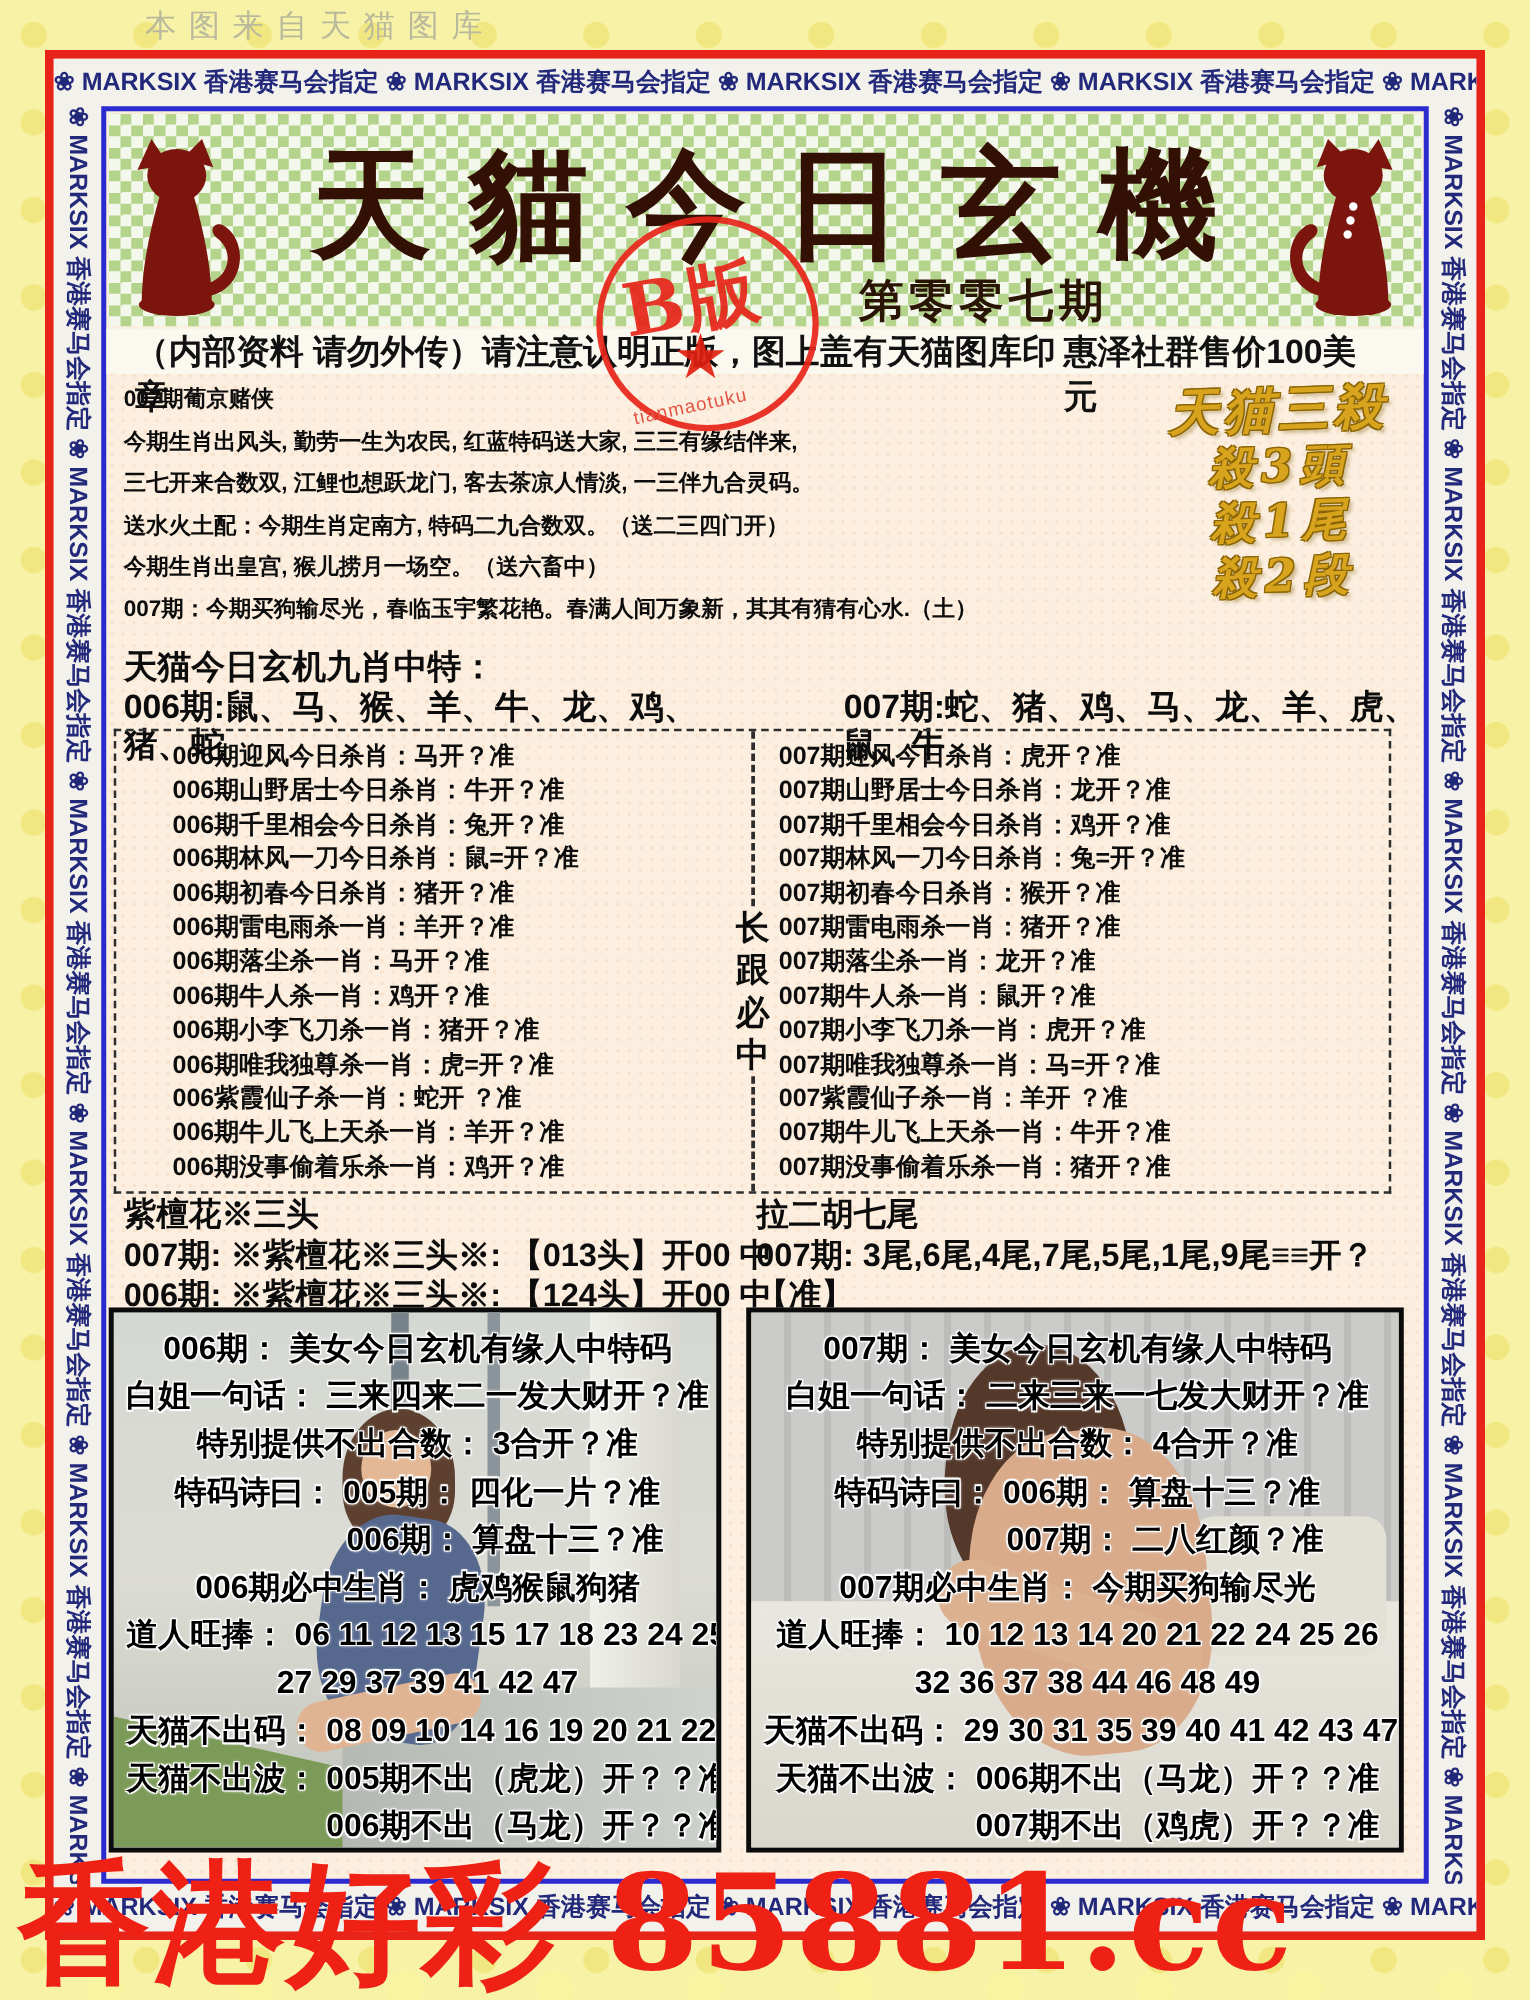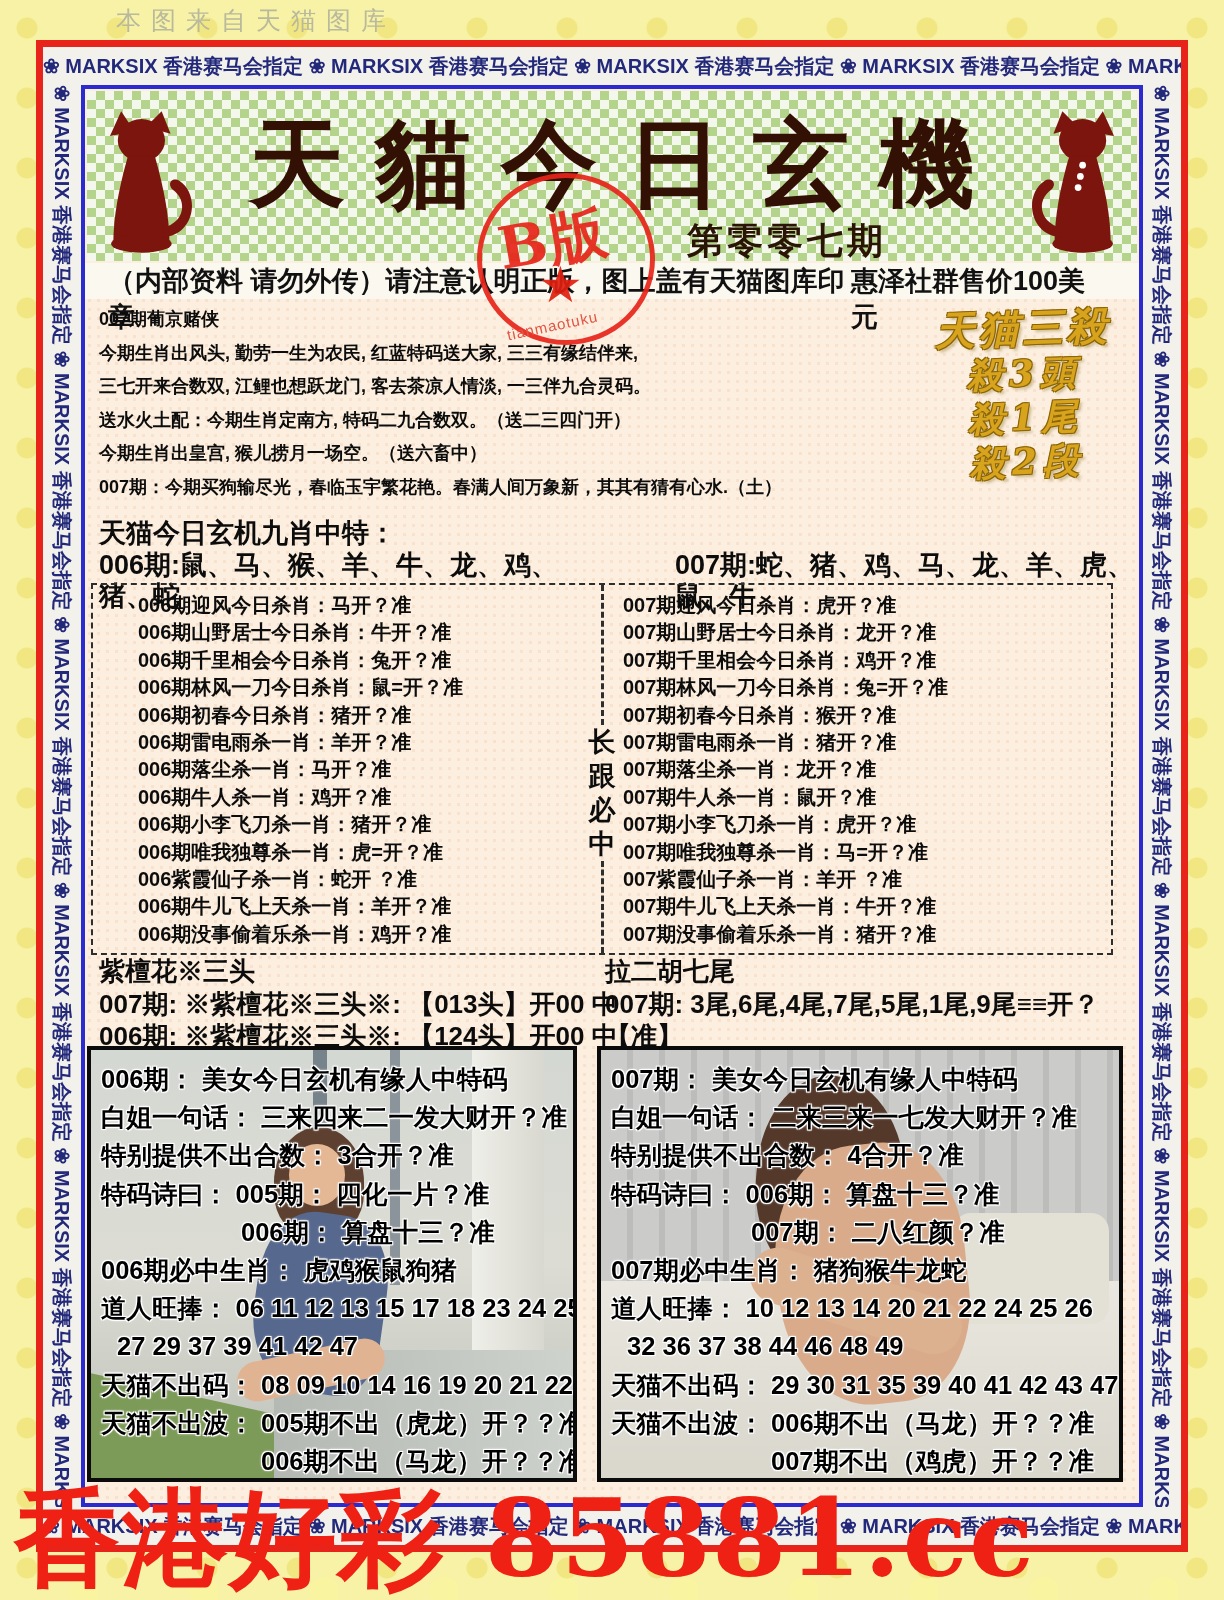--- a/index.html
+++ b/index.html
@@ -87,21 +87,21 @@
   .sc-l .dress{left:34%;top:38%;width:130px;height:180px;background:#56688e;border-radius:40% 40% 30% 45%;transform:rotate(8deg);}
   .sc-l .legs{left:30%;top:70%;width:150px;height:40px;background:#e0b492;border-radius:20px;transform:rotate(-12deg);}
   
   .sc-r .wall{inset:0;background:repeating-linear-gradient(90deg,#cbcbc9 0 26px,#bcbcba 26px 32px);}
   .sc-r .bed{left:0;bottom:0;width:100%;height:46%;background:linear-gradient(180deg,#e9e7df,#d9d6cc);}
   .sc-r .pillow{right:2%;top:38%;width:30%;height:26%;background:#e3e0d6;border-radius:18px;}
   .sc-r .hair2{left:30%;top:6%;width:150px;height:210px;background:#54382a;border-radius:45% 55% 40% 50%;transform:rotate(6deg);}
   .sc-r .body2{left:34%;top:22%;width:190px;height:260px;background:#d9ab8b;border-radius:45% 40% 40% 45%;transform:rotate(-6deg);}
   .sc-r .arm{left:28%;top:52%;width:220px;height:56px;background:#dcb190;border-radius:28px;transform:rotate(18deg);}
   .photo-lines{position:absolute;inset:0;padding:10px 6px 0 10px;font-size:25.5px;font-weight:bold;color:#000;z-index:4;
-    text-shadow:0 0 3px #fff,0 0 3px #fff,1px 1px 0 #fff,-1px -1px 0 #fff,1px -1px 0 #fff,-1px 1px 0 #fff;}
+    text-shadow:0 0 3px #fff,0 0 3px #fff,1px 1px 0 #fff,-1px -1px 0 #fff,1px -1px 0 #fff,-1px 1px 0 #fff;text-align:center;}
   .photo-lines div{line-height:38.2px;white-space:nowrap;}
   .photo-lines div:nth-child(5){padding-left:140px;}
   .photo-lines div:nth-child(8){padding-left:16px;}
   .photo-lines div:nth-child(11){padding-left:160px;}
   
   .wm-bottom{position:absolute;left:14px;top:1468px;z-index:50;font-family:"DejaVu Serif",serif;font-weight:bold;
     font-size:106px;color:#ee2114;white-space:nowrap;letter-spacing:2px;}
 </style>
 </head>
 <body>
@@ -279,21 +279,21 @@
         <div class="hair2"></div>
           <div class="body2"></div>
           <div class="arm"></div>
       </div>
       <div class="photo-lines">
           <div>007期： 美女今日玄机有缘人中特码</div>
           <div>白姐一句话： 二来三来一七发大财开？准</div>
           <div>特别提供不出合数： 4合开？准</div>
           <div>特码诗曰： 006期： 算盘十三？准</div>
           <div>007期： 二八红颜？准</div>
-          <div>007期必中生肖： 猪狗猴牛龙蛇</div>
+          <div>007期必中生肖： 今期买狗输尽光</div>
           <div>道人旺捧： 10 12 13 14 20 21 22 24 25 26</div>
           <div>32 36 37 38 44 46 48 49</div>
           <div>天猫不出码： 29 30 31 35 39 40 41 42 43 47.</div>
           <div>天猫不出波： 006期不出（马龙）开？？准</div>
           <div>007期不出（鸡虎）开？？准</div>
         </div>
     </div>
 
   </div>
 </div>

